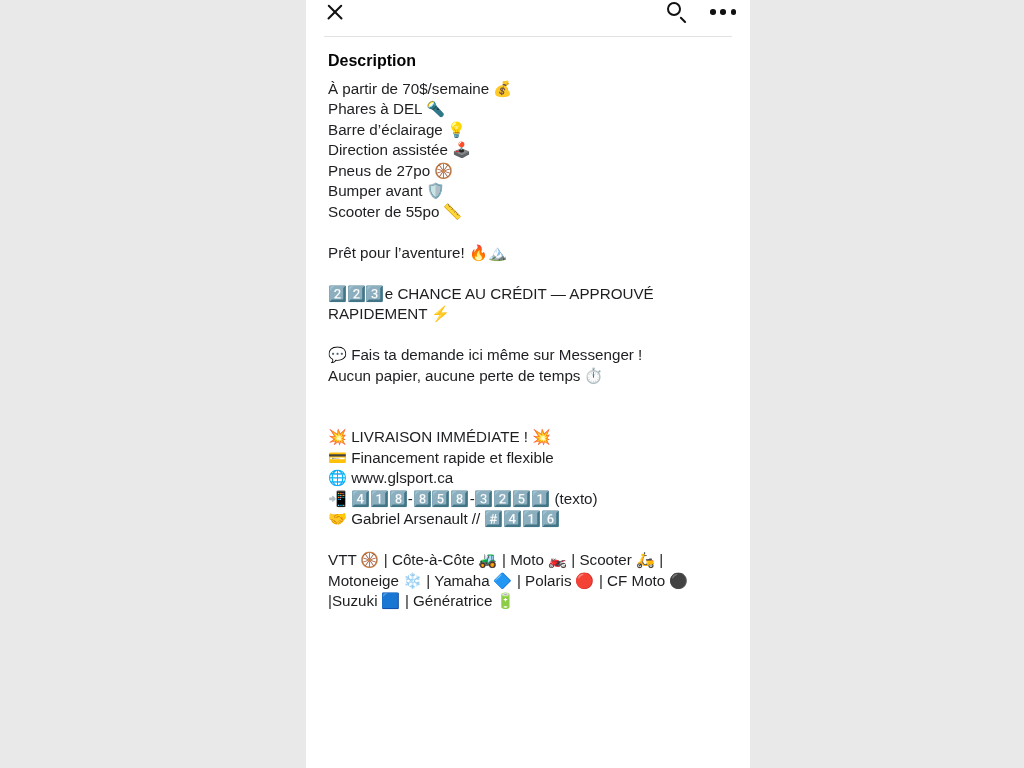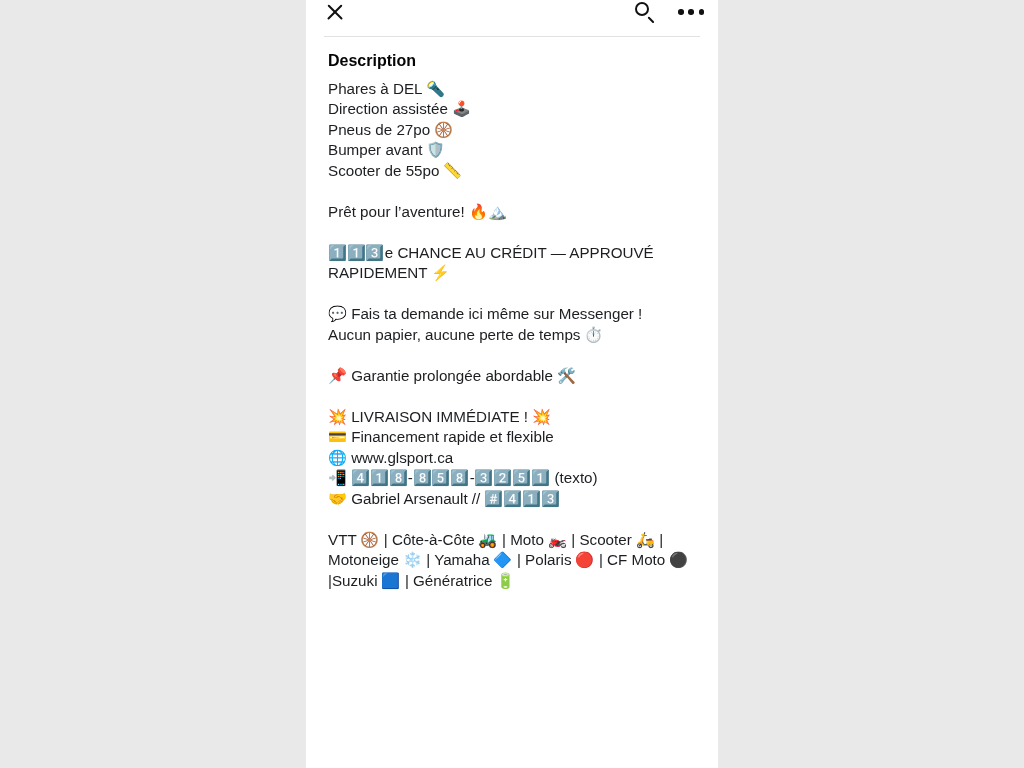--- a/index.html
+++ b/index.html
@@ -16,21 +16,21 @@
   .page {
     position: relative;
     width: 1024px;
     height: 768px;
     background: #e9e9e9;
   }
   .panel {
     position: absolute;
     left: 306px;
     top: 0;
-    width: 412px;
+    width: 444px;
     height: 768px;
     background: #ffffff;
     overflow: hidden;
   }
   .topbar {
     position: relative;
     height: 30px;
     display: flex;
     align-items: center;
     justify-content: space-between;
@@ -152,38 +152,39 @@
           <i></i>
         </div>
       </div>
     </div>
 
     <div class="divider"></div>
 
     <div class="content">
       <div class="section-title">Description</div>
 
+      <div class="desc-line">À partir de 70$/semaine 💰</div>
       <div class="desc-line">Phares à DEL 🔦</div>
+      <div class="desc-line">Barre d’éclairage 💡</div>
       <div class="desc-line">Direction assistée 🕹️</div>
       <div class="desc-line">Pneus de 27po 🛞</div>
       <div class="desc-line">Bumper avant 🛡️</div>
       <div class="desc-line">Scooter de 55po 📏</div>
       <div class="blank"></div>
       <div class="desc-line">Prêt pour l’aventure! 🔥🏔️</div>
       <div class="blank"></div>
-      <div class="desc-line">1️⃣1️⃣3️⃣e CHANCE AU CRÉDIT — APPROUVÉ RAPIDEMENT ⚡</div>
+      <div class="desc-line">2️⃣2️⃣3️⃣e CHANCE AU CRÉDIT — APPROUVÉ RAPIDEMENT ⚡</div>
       <div class="blank"></div>
       <div class="desc-line">💬 Fais ta demande ici même sur Messenger !</div>
       <div class="desc-line">Aucun papier, aucune perte de temps ⏱️</div>
       <div class="blank"></div>
-      <div class="desc-line">📌 Garantie prolongée abordable 🛠️</div>
       <div class="blank"></div>
       <div class="desc-line">💥 LIVRAISON IMMÉDIATE ! 💥</div>
       <div class="desc-line">💳 Financement rapide et flexible</div>
       <div class="desc-line">🌐 www.glsport.ca</div>
       <div class="desc-line">📲 4️⃣1️⃣8️⃣-8️⃣5️⃣8️⃣-3️⃣2️⃣5️⃣1️⃣ (texto)</div>
-      <div class="desc-line">🤝 Gabriel Arsenault // #️⃣4️⃣1️⃣3️⃣</div>
+      <div class="desc-line">🤝 Gabriel Arsenault // #️⃣4️⃣1️⃣6️⃣</div>
       <div class="blank"></div>
       <div class="keyword-line">VTT 🛞 | Côte-à-Côte 🚜 | Moto 🏍️ | Scooter 🛵 | Motoneige ❄️ | Yamaha 🔷 | Polaris 🔴 | CF Moto ⚫ |Suzuki 🟦 | Génératrice 🔋</div>
     </div>
 
   </div>
 </div>
 
 </body></html>

